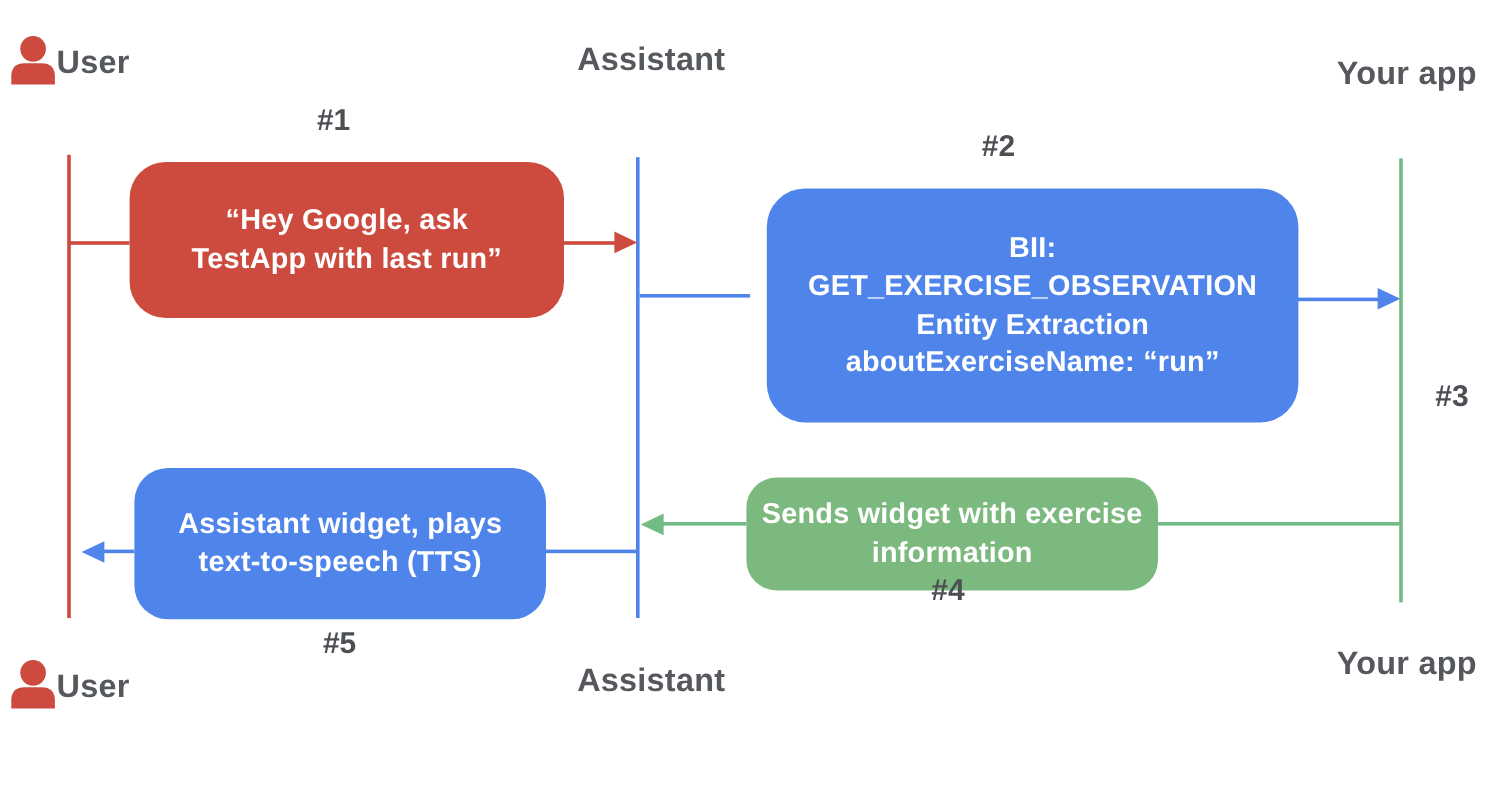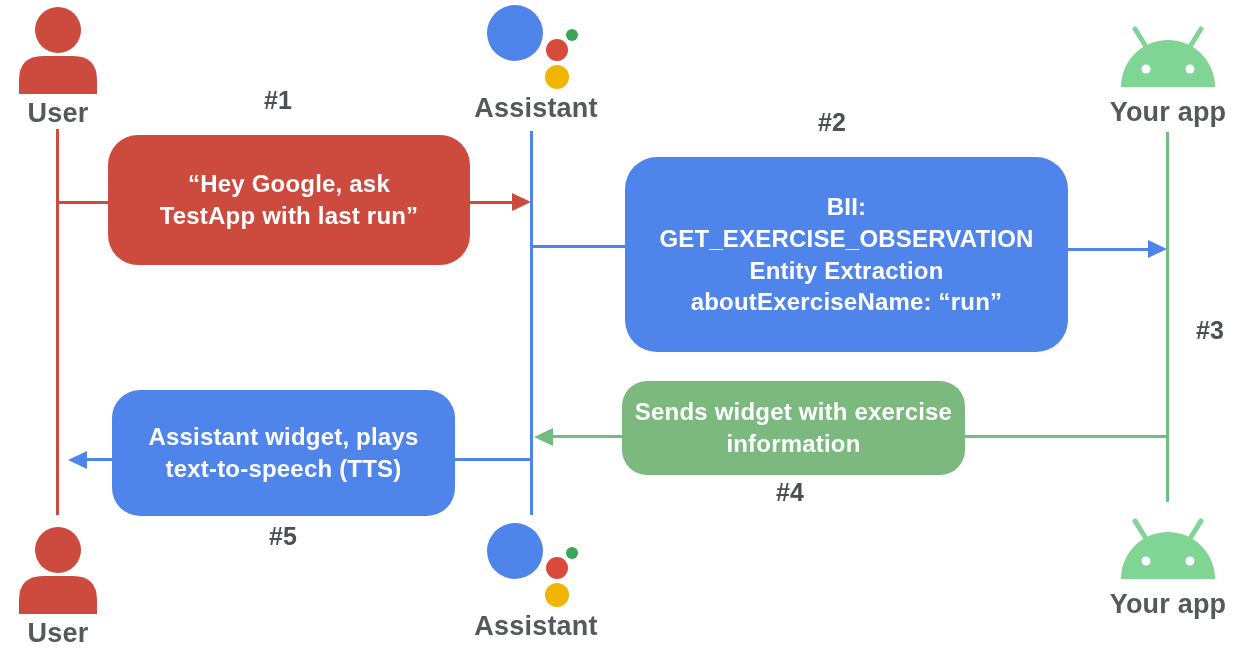--- a/index.html
+++ b/index.html
@@ -12,21 +12,21 @@
     position: relative;
     width: 1244px;
     height: 658px;
     background: var(--background, #ffffff);
     overflow: hidden;
   }
   
   .actor {
     position: absolute;
     display: flex;
-    flex-direction: column;
+    flex-direction: row;
     align-items: center;
   }
   .actor-label {
     margin-top: 4px;
     font-size: 27px;
     font-weight: 700;
     color: var(--label_gray, #55585c);
     white-space: nowrap;
     letter-spacing: 0.2px;
   }
@@ -144,31 +144,31 @@
 
   <div class="step-label" style="left:238px; top:86px;">#1</div>
   <div class="hline red-line" style="left:57px;  top:201px; width:51px;"></div>
   <div class="msg-box msg-red" style="left:108px; top:135px; width:362px; height:130px;">“Hey Google, ask
 TestApp with last run”</div>
   <div class="hline red-line" style="left:470px; top:201px; width:43px;"></div>
   <div class="arrow arrow-right-red" style="left:512px; top:193px;"></div>
 
   <div class="step-label" style="left:792px; top:108px;">#2</div>
   <div class="hline blue-line" style="left:533px; top:245px; width:92px;"></div>
-  <div class="msg-box msg-blue" style="left:625px; top:157px; width:443px; height:195px; border-radius:32px;">BII:
+  <div class="msg-box msg-blue" style="left:639px; top:157px; width:443px; height:195px; border-radius:32px;">BII:
 GET_EXERCISE_OBSERVATION
 Entity Extraction
 aboutExerciseName: “run”</div>
   <div class="hline blue-line" style="left:1068px; top:248px; width:81px;"></div>
   <div class="arrow arrow-right-blue" style="left:1148px; top:240px;"></div>
 
   <div class="step-label" style="left:1170px; top:316px;">#3</div>
 
   <div class="hline green-line" style="left:965px; top:435px; width:203px;"></div>
-  <div class="msg-box msg-green" style="left:622px; top:381px; width:343px; height:94px;">Sends widget with exercise
+  <div class="msg-box msg-green" style="left:622px; top:398px; width:343px; height:94px;">Sends widget with exercise
 information</div>
   <div class="hline green-line" style="left:552px; top:435px; width:70px;"></div>
   <div class="arrow arrow-left-green" style="left:534px; top:428px;"></div>
   <div class="step-label" style="left:750px; top:478px;">#4</div>
 
   <div class="hline blue-line" style="left:455px; top:458px; width:77px;"></div>
   <div class="msg-box msg-blue" style="left:112px; top:390px; width:343px; height:126px; border-radius:28px;">Assistant widget, plays
 text-to-speech (TTS)</div>
   <div class="hline blue-line" style="left:86px; top:458px; width:26px;"></div>
   <div class="arrow arrow-left-blue" style="left:68px; top:451px;"></div>

